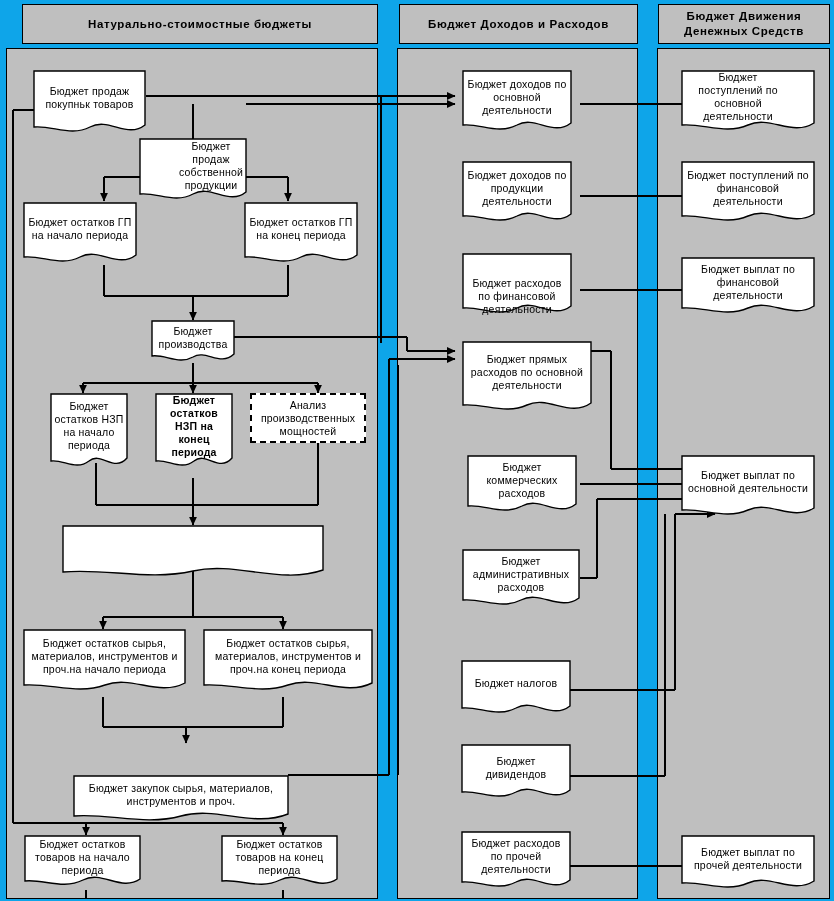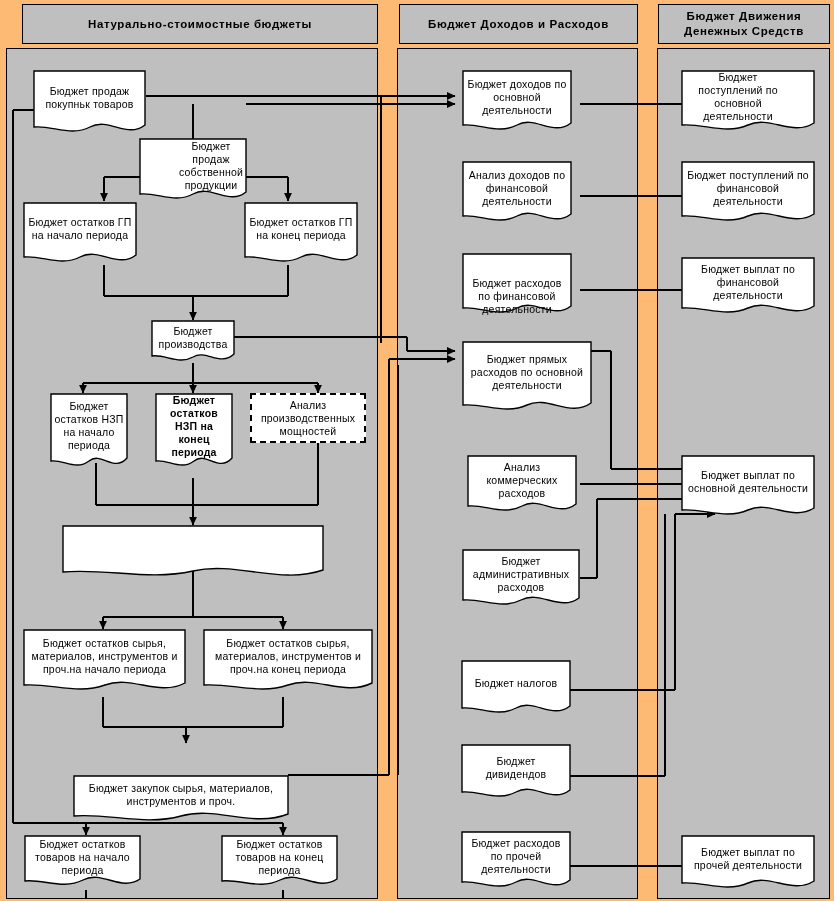--- a/index.html
+++ b/index.html
@@ -1,16 +1,16 @@
 <!DOCTYPE html>
 <html><head>
 <meta charset="utf-8">
 <style>
   html,body{margin:0;padding:0;background:#ffffff;}
-  #stage{position:relative;width:834px;height:901px;background:#fdba74;
+  #stage{position:relative;width:834px;height:901px;background:#0ea5e9;
          font-family:"Liberation Sans","DejaVu Sans",sans-serif;overflow:hidden;}
   .panel{position:absolute;background:#bfbfbf;border:1px solid #000;box-sizing:border-box;}
   .panel-hd{position:absolute;background:#bfbfbf;border:1px solid #000;box-sizing:border-box;
             display:flex;align-items:center;justify-content:center;text-align:center;
             font-weight:bold;font-size:11.5px;color:#000;letter-spacing:.6px;line-height:15px;padding:0 4px;}
   .doc{position:absolute;box-sizing:border-box;}
   .doc svg{position:absolute;left:0;top:0;display:block;}
   .doc .txt{position:absolute;left:0;right:0;top:0;display:flex;align-items:center;
             justify-content:center;text-align:center;font-size:10.5px;color:#000;
             line-height:13px;padding:0 4px;box-sizing:border-box;letter-spacing:.2px;}
@@ -257,21 +257,21 @@
     <div class="txt" style="height:54px;">
         <span>Бюджет доходов по основной деятельности</span>
       </div>
   </div>
 
   <div class="doc" style="left:462px;top:161px;width:110px;height:66px;">
     <svg viewBox="0 0 110 66" width="110" height="66">
         <path d="M1,1 H109 V53 C91,67 73,45 55,55 C36,65 18,53 1,55 Z" fill="#fff" stroke="#000" stroke-width="1.4"></path>
       </svg>
     <div class="txt" style="height:54px;">
-        <span>Анализ доходов по финансовой деятельности</span>
+        <span>Бюджет доходов по продукции деятельности</span>
       </div>
   </div>
 
   <div class="doc" style="left:462px;top:253px;width:110px;height:66px;">
     <svg viewBox="0 0 110 66" width="110" height="66">
         <path d="M1,1 H109 V53 C91,67 73,45 55,55 C36,65 18,53 1,55 Z" fill="#fff" stroke="#000" stroke-width="1.4"></path>
       </svg>
     <div class="txt" style="height:54px;margin-top:16px;">
         <span>Бюджет расходов по финансовой деятельности</span>
       </div>
@@ -284,21 +284,21 @@
     <div class="txt" style="height:63px;">
         <span>Бюджет прямых расходов по основной деятельности</span>
       </div>
   </div>
 
   <div class="doc" style="left:467px;top:455px;width:110px;height:62px;">
     <svg viewBox="0 0 110 62" width="110" height="62">
         <path d="M1,1 H109 V49 C91,63 73,41 55,51 C36,61 18,49 1,51 Z" fill="#fff" stroke="#000" stroke-width="1.4"></path>
       </svg>
     <div class="txt" style="height:50px;">
-        <span>Анализ коммерческих расходов</span>
+        <span>Бюджет коммерческих расходов</span>
       </div>
   </div>
 
   <div class="doc" style="left:462px;top:549px;width:118px;height:62px;">
     <svg viewBox="0 0 118 62" width="118" height="62">
         <path d="M1,1 H117 V49 C98,63 78,41 59,51 C39,61 20,49 1,51 Z" fill="#fff" stroke="#000" stroke-width="1.4"></path>
       </svg>
     <div class="txt" style="height:50px;">
         <span>Бюджет административных расходов</span>
       </div>

